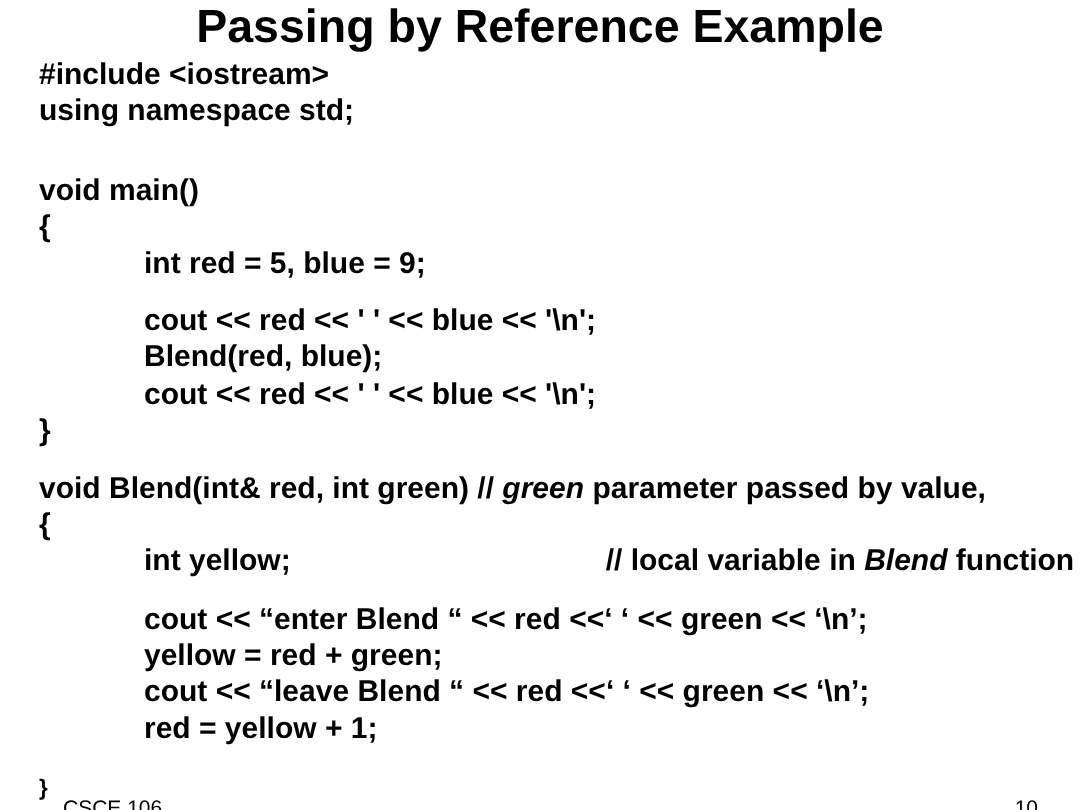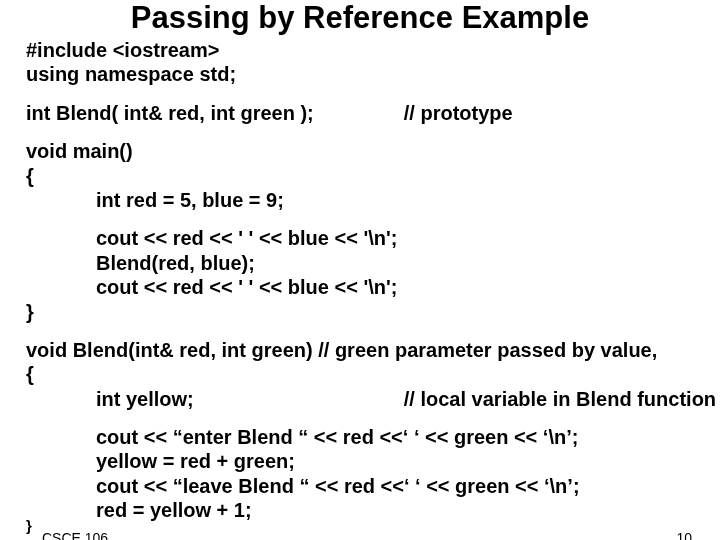--- a/index.html
+++ b/index.html
@@ -23,21 +23,21 @@
     padding: 0 26px;
     font-size: 20px;
     font-weight: bold;
     line-height: 1.22;
   }
   .row {
     white-space: pre;
   }
   .indent1 { padding-left: 70px; }
   .spacer-md { height: 14px; }
-  .italic { font-weight: bold; }
+  .italic { font-style: italic; font-weight: bold; }
   .footer {
     position: absolute;
     bottom: 10px;
     left: 0;
     width: 720px;
     font-size: 14px;
     font-weight: normal;
   }
   .footer-left {
     position: absolute;
@@ -57,21 +57,20 @@
 </style>
 </head>
 <body>
 
 <div class="title">Passing by Reference Example</div>
 
 <div class="content">
   <div class="row">#include &lt;iostream&gt;</div>
   <div class="row">using namespace std;</div>
   <div class="spacer-md"></div>
-  <div class="row"><span>int Blend( int&amp; red, int green );</span><span style="display:inline-block;width:90px"></span><span>// prototype</span></div>
   <div class="spacer-md"></div>
   <div class="row">void main()</div>
   <div class="row">{</div>
   <div class="row indent1">int red = 5, blue = 9;</div>
   <div class="spacer-md"></div>
   <div class="row indent1">cout &lt;&lt; red &lt;&lt; ' ' &lt;&lt; blue &lt;&lt; '\n';</div>
   <div class="row indent1">Blend(red, blue);</div>
   <div class="row indent1">cout &lt;&lt; red &lt;&lt; ' ' &lt;&lt; blue &lt;&lt; '\n';</div>
   <div class="row">}</div>
   <div class="spacer-md"></div>

